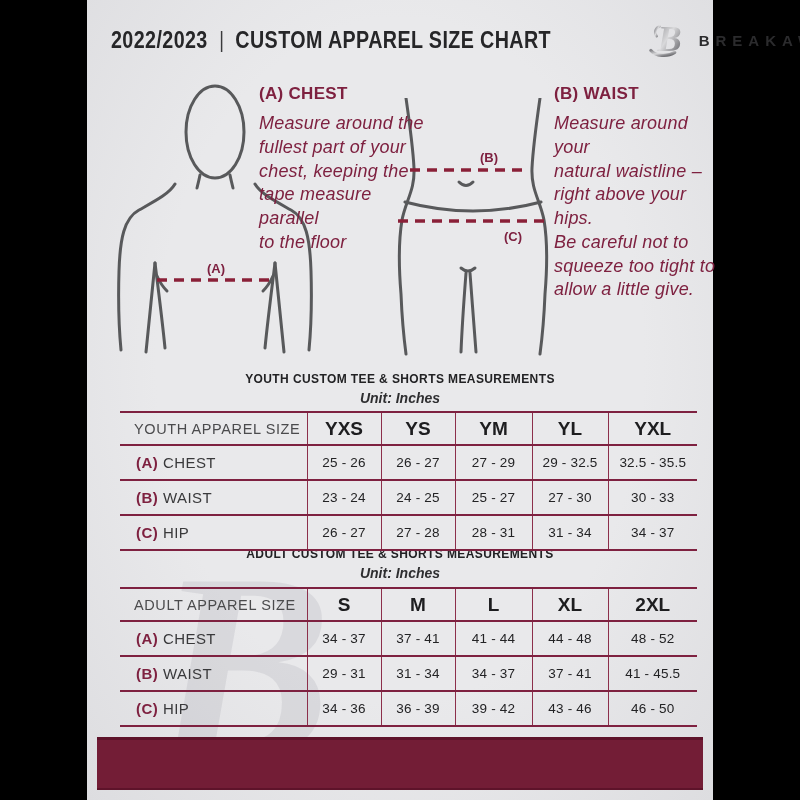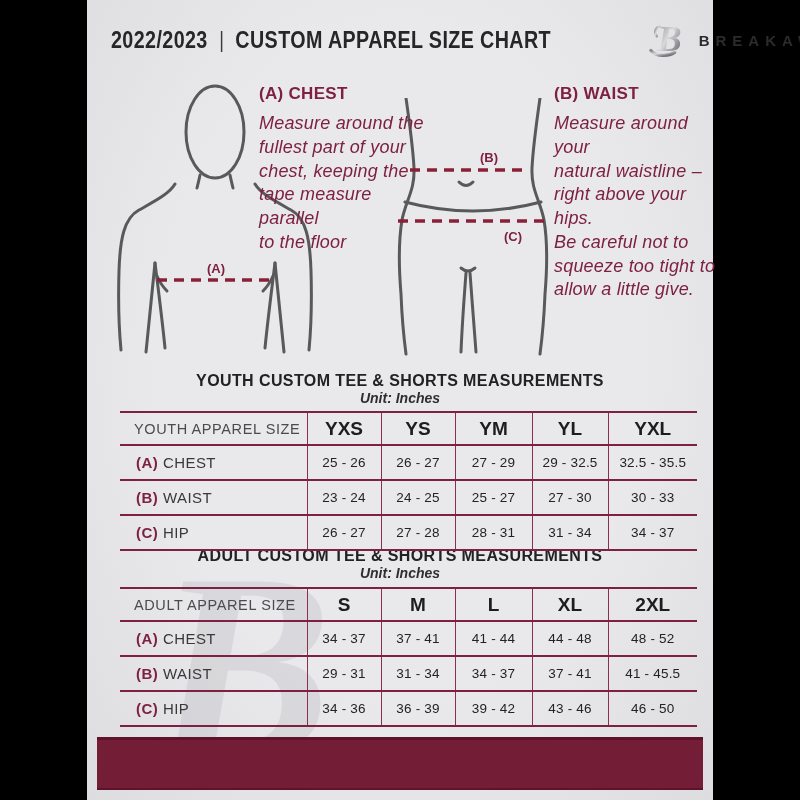--- a/index.html
+++ b/index.html
@@ -30,21 +30,21 @@
   .instr.waist{left:467px;top:84px;width:165px;}
   .instr.hips{left:467px;top:222px;width:180px;}
 
   
   .fig{position:absolute;}
   .fig.torso{left:28px;top:80px;}
   .fig.lower{left:306px;top:98px;}
   .fig svg text{font-family:"Liberation Sans",sans-serif;font-weight:700;fill:#7e2140;}
 
   
-  .sec-title{position:absolute;left:0;width:100%;text-align:center;font-size:16px;font-weight:700;color:#222224;letter-spacing:.4px;}
+  .sec-title{position:absolute;left:0;width:100%;text-align:center;font-size:12px;font-weight:700;color:#222224;letter-spacing:.4px;}
   .sec-unit{position:absolute;left:0;width:100%;text-align:center;font-size:14px;font-style:italic;font-weight:600;color:#2e2e30;}
 
   
   table.size-table{position:absolute;left:33px;width:577px;border-collapse:collapse;table-layout:fixed;z-index:2;}
   .size-table th,.size-table td{border-top:2px solid #7e2140;padding:0;background:transparent;}
   .size-table th:not(:first-child),.size-table td:not(:first-child){border-left:1.5px solid #8c2f4b;}
   .size-table tbody tr:last-child td{border-bottom:2px solid #7e2140;}
   .size-table th{height:31px;font-size:19px;font-weight:700;color:#1d1d1f;text-align:center;}
   .size-table th.rowhead{font-weight:400;font-size:14.5px;color:#4b4b4d;text-align:left;padding-left:14px;letter-spacing:.6px;}
   .size-table td{height:33px;font-size:13.5px;color:#232325;text-align:center;letter-spacing:.2px;}

